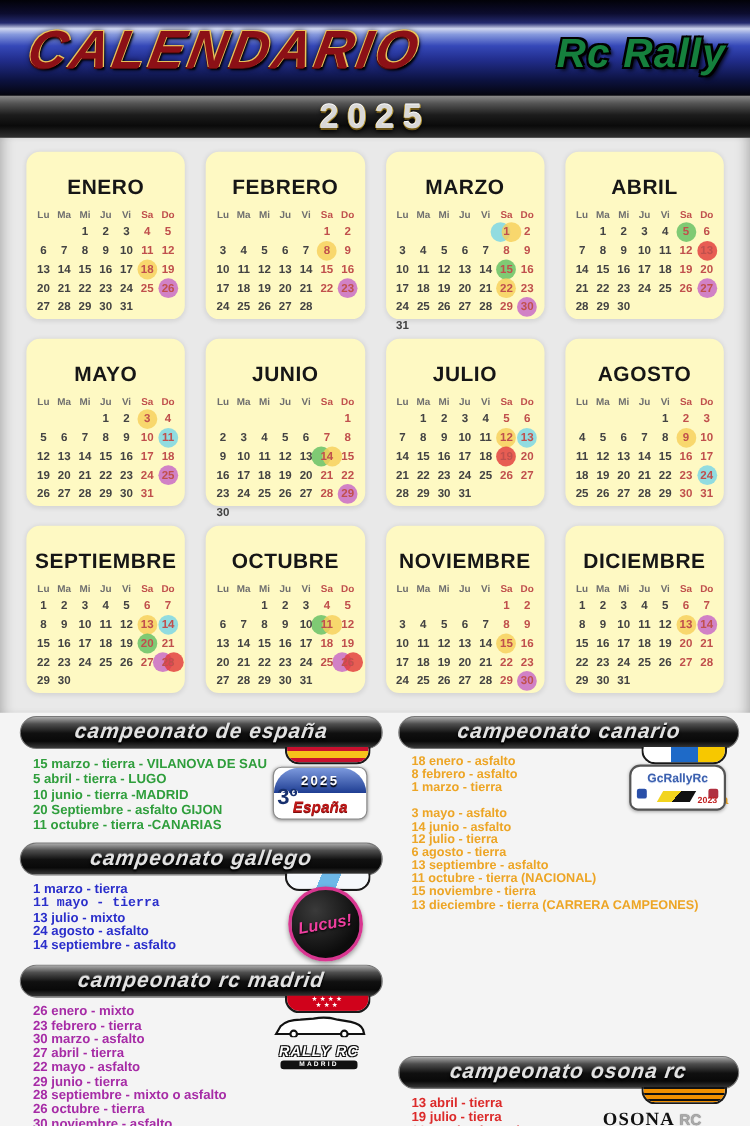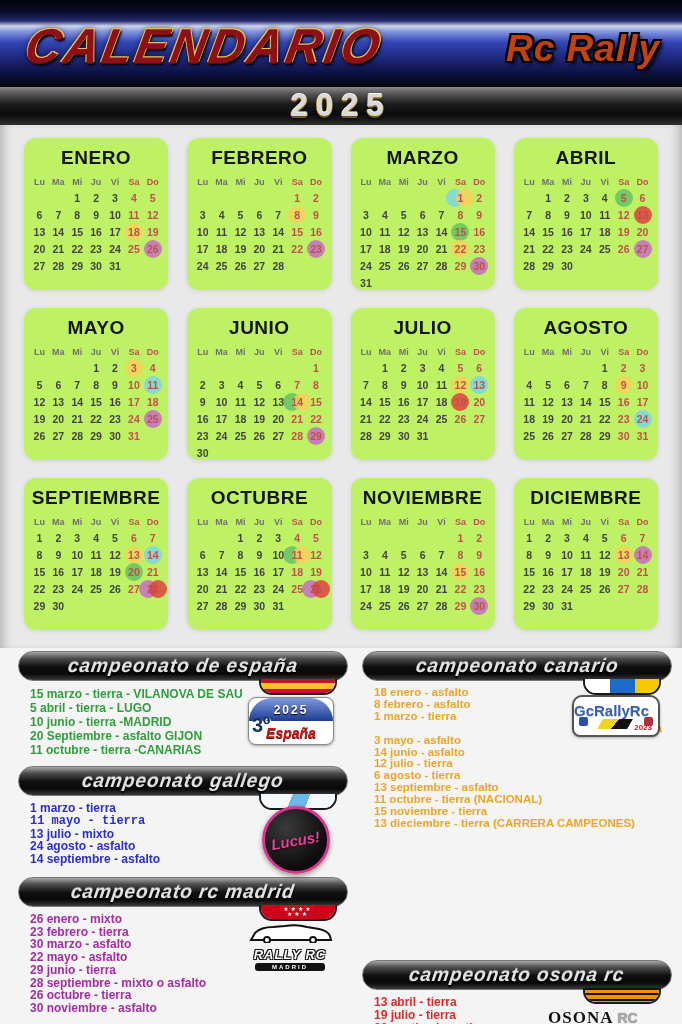--- a/index.html
+++ b/index.html
@@ -19,36 +19,36 @@
     display:flex; align-items:center; justify-content:center;
   }
   .title-calendario {
     position:absolute; left:26px; top:18px;
     font-size:49px; font-weight:900; font-style:italic; letter-spacing:3px;
     color:#8c1016; transform:skewX(-10deg);
     text-shadow:-1px -1px 0 #e8c35a, 1px -1px 0 #e8c35a, -1px 1px 0 #5a0a0a, 2px 2px 2px #000, 0 0 6px rgba(0,0,0,.8);
   }
   .title-rcrally {
     position:absolute; right:22px; top:28px;
-    font-size:37px; font-weight:900; font-style:italic; letter-spacing:1px; color:#c2410c;
+    font-size:37px; font-weight:900; font-style:italic; letter-spacing:1px; color:#15803d;
     text-shadow:-2px -2px 0 #000, 2px -2px 0 #000, -2px 2px 0 #000, 2px 2px 0 #000, 3px 3px 4px #000;
   }
   .year-text {
     font-size:31px; font-weight:900; letter-spacing:8px; color:#d8d8d8;
     text-shadow:0 -1px 0 #fff, -1px 0 0 #b99b3c, 1px 0 0 #b99b3c, 0 2px 0 #6d5617, 0 3px 4px #000;
   }
 
   
   .cal-area {
     height:523px; background:#e9e9e9; padding:13px 24px 0;
     box-shadow:inset 10px 0 12px -8px rgba(0,0,0,.28), inset -10px 0 12px -8px rgba(0,0,0,.28);
     display:grid; grid-template-columns:repeat(4,1fr); grid-auto-rows:152px; gap:18px 19px;
   }
   .month-card {
-    background:#bef264; border-radius:12px; padding:5px 6px 4px;
+    background:#fef9c3; border-radius:12px; padding:18px 6px 4px;
     box-shadow:0 1px 5px rgba(0,0,0,.10);
   }
   .month-title { text-align:center; font-size:19px; font-weight:800; color:#161616; letter-spacing:.5px; margin:4px 0 7px; }
   .day-grid { display:grid; grid-template-columns:repeat(7,1fr); row-gap:1px; text-align:center; }
   .dow { font-size:9px; font-weight:700; color:#6f6f6f; height:13px; line-height:13px; }
   .dow.we { color:#c0504d; }
   .day { position:relative; font-size:10.5px; font-weight:700; color:#434343; height:16px; line-height:16px; }
   .day.we { color:#c0504d; }
   .day span { position:relative; z-index:2; }
   .mark { position:absolute; top:-1px; left:50%; width:18px; height:18px; border-radius:50%; opacity:.82; z-index:1; }
@@ -80,21 +80,21 @@
   
   .sec-logo { position:absolute; z-index:4; }
   .plate-espana { right:14px; top:46px; width:86px; height:48px; background:#fff; border:1px solid #888; border-radius:8px; box-shadow:0 1px 3px rgba(0,0,0,.35); overflow:hidden; }
   .plate-espana .p-top { height:23px; background:linear-gradient(180deg,#7d9ade,#1e3d92); border-radius:40px 40px 0 0; display:flex; align-items:center; justify-content:center; }
   .plate-espana .p-top span { color:#fff; font-weight:800; font-size:12px; letter-spacing:2px; text-shadow:0 1px 1px #000; }
   .plate-espana .p-bottom { display:flex; align-items:center; justify-content:center; height:24px; }
   .plate-espana .p-bottom span { color:#c01818; font-weight:800; font-style:italic; font-size:14px; text-shadow:0 1px 0 #7a0d0d; }
   .plate-espana .p-rank { position:absolute; left:3px; top:16px; font-size:20px; font-weight:900; color:#17306e; text-shadow:1px 1px 0 #fff; }
 
   .plate-canario { right:12px; top:44px; width:88px; height:42px; background:#fff; border:2px solid #555; border-radius:10px 10px 8px 8px; box-shadow:0 1px 3px rgba(0,0,0,.3); }
-  .plate-canario .gc-name { text-align:left; margin-top:5px; font-size:15px; font-weight:800; color:#3a5fae; text-shadow:0 1px 0 #cdd8f0; }
+  .plate-canario .gc-name { text-align:center; margin-top:5px; font-size:11px; font-weight:800; color:#3a5fae; text-shadow:0 1px 0 #cdd8f0; }
   .plate-canario .gc-slash { position:absolute; left:26px; top:22px; width:30px; height:10px; background:linear-gradient(110deg,#f2d41e 0 50%,#111 50%); transform:skewX(-30deg); }
   .plate-canario .gc-year { position:absolute; right:6px; bottom:3px; font-size:8px; font-weight:800; color:#c02020; }
   .plate-canario .gc-sq { position:absolute; width:9px; height:9px; border-radius:2px; bottom:9px; }
   .plate-canario .gc-sq.l { left:5px; background:#2a4fa8; }
   .plate-canario .gc-sq.r { right:5px; background:#b03040; }
 
   .logo-lucus { right:18px; top:40px; width:68px; height:68px; border-radius:50%; background:radial-gradient(circle at 35% 30%,#3a3a3a,#0c0c0c 70%); border:3px solid #d83690; display:flex; align-items:center; justify-content:center; box-shadow:0 2px 5px rgba(0,0,0,.4); }
   .logo-lucus span { color:#ef3fa0; font-weight:900; font-style:italic; font-size:15px; transform:rotate(-10deg); text-shadow:0 1px 2px #000; }
 
   .logo-madrid { right:10px; top:46px; width:96px; text-align:center; }
@@ -724,20 +724,21 @@
             <div class="flag-madrid-stars">
                 <span>★★★★</span>
                 <span>★★★</span>
               </div>
           </div>
         </div>
         <div class="events" style="font-size:12px; line-height:12.7px; width:240px;">
             <div class="event-line" style="color: rgb(166, 43, 166);">26 enero - mixto</div>
             <div class="event-line" style="color: rgb(166, 43, 166);">23 febrero - tierra</div>
             <div class="event-line" style="color: rgb(166, 43, 166);">30 marzo - asfalto</div>
+            <div class="event-line" style="color: rgb(166, 43, 166);">27 abril - tierra</div>
             <div class="event-line" style="color: rgb(166, 43, 166);">22 mayo - asfalto</div>
             <div class="event-line" style="color: rgb(166, 43, 166);">29 junio - tierra</div>
             <div class="event-line" style="color: rgb(166, 43, 166);">28 septiembre - mixto o asfalto</div>
             <div class="event-line" style="color: rgb(166, 43, 166);">26 octubre - tierra</div>
             <div class="event-line" style="color: rgb(166, 43, 166);">30 noviembre - asfalto</div>
           </div>
         <div class="sec-logo logo-madrid">
           <svg width="90" height="20" viewBox="0 0 90 20">
             <path d="M6 17 L10 10 Q16 4 28 4 L40 3 Q52 1 62 4 L74 6 Q83 8 85 13 L86 17 Z" fill="#fff" stroke="#111" stroke-width="2"></path>
             <circle cx="22" cy="17" r="3" fill="#fff" stroke="#111" stroke-width="2"></circle>

